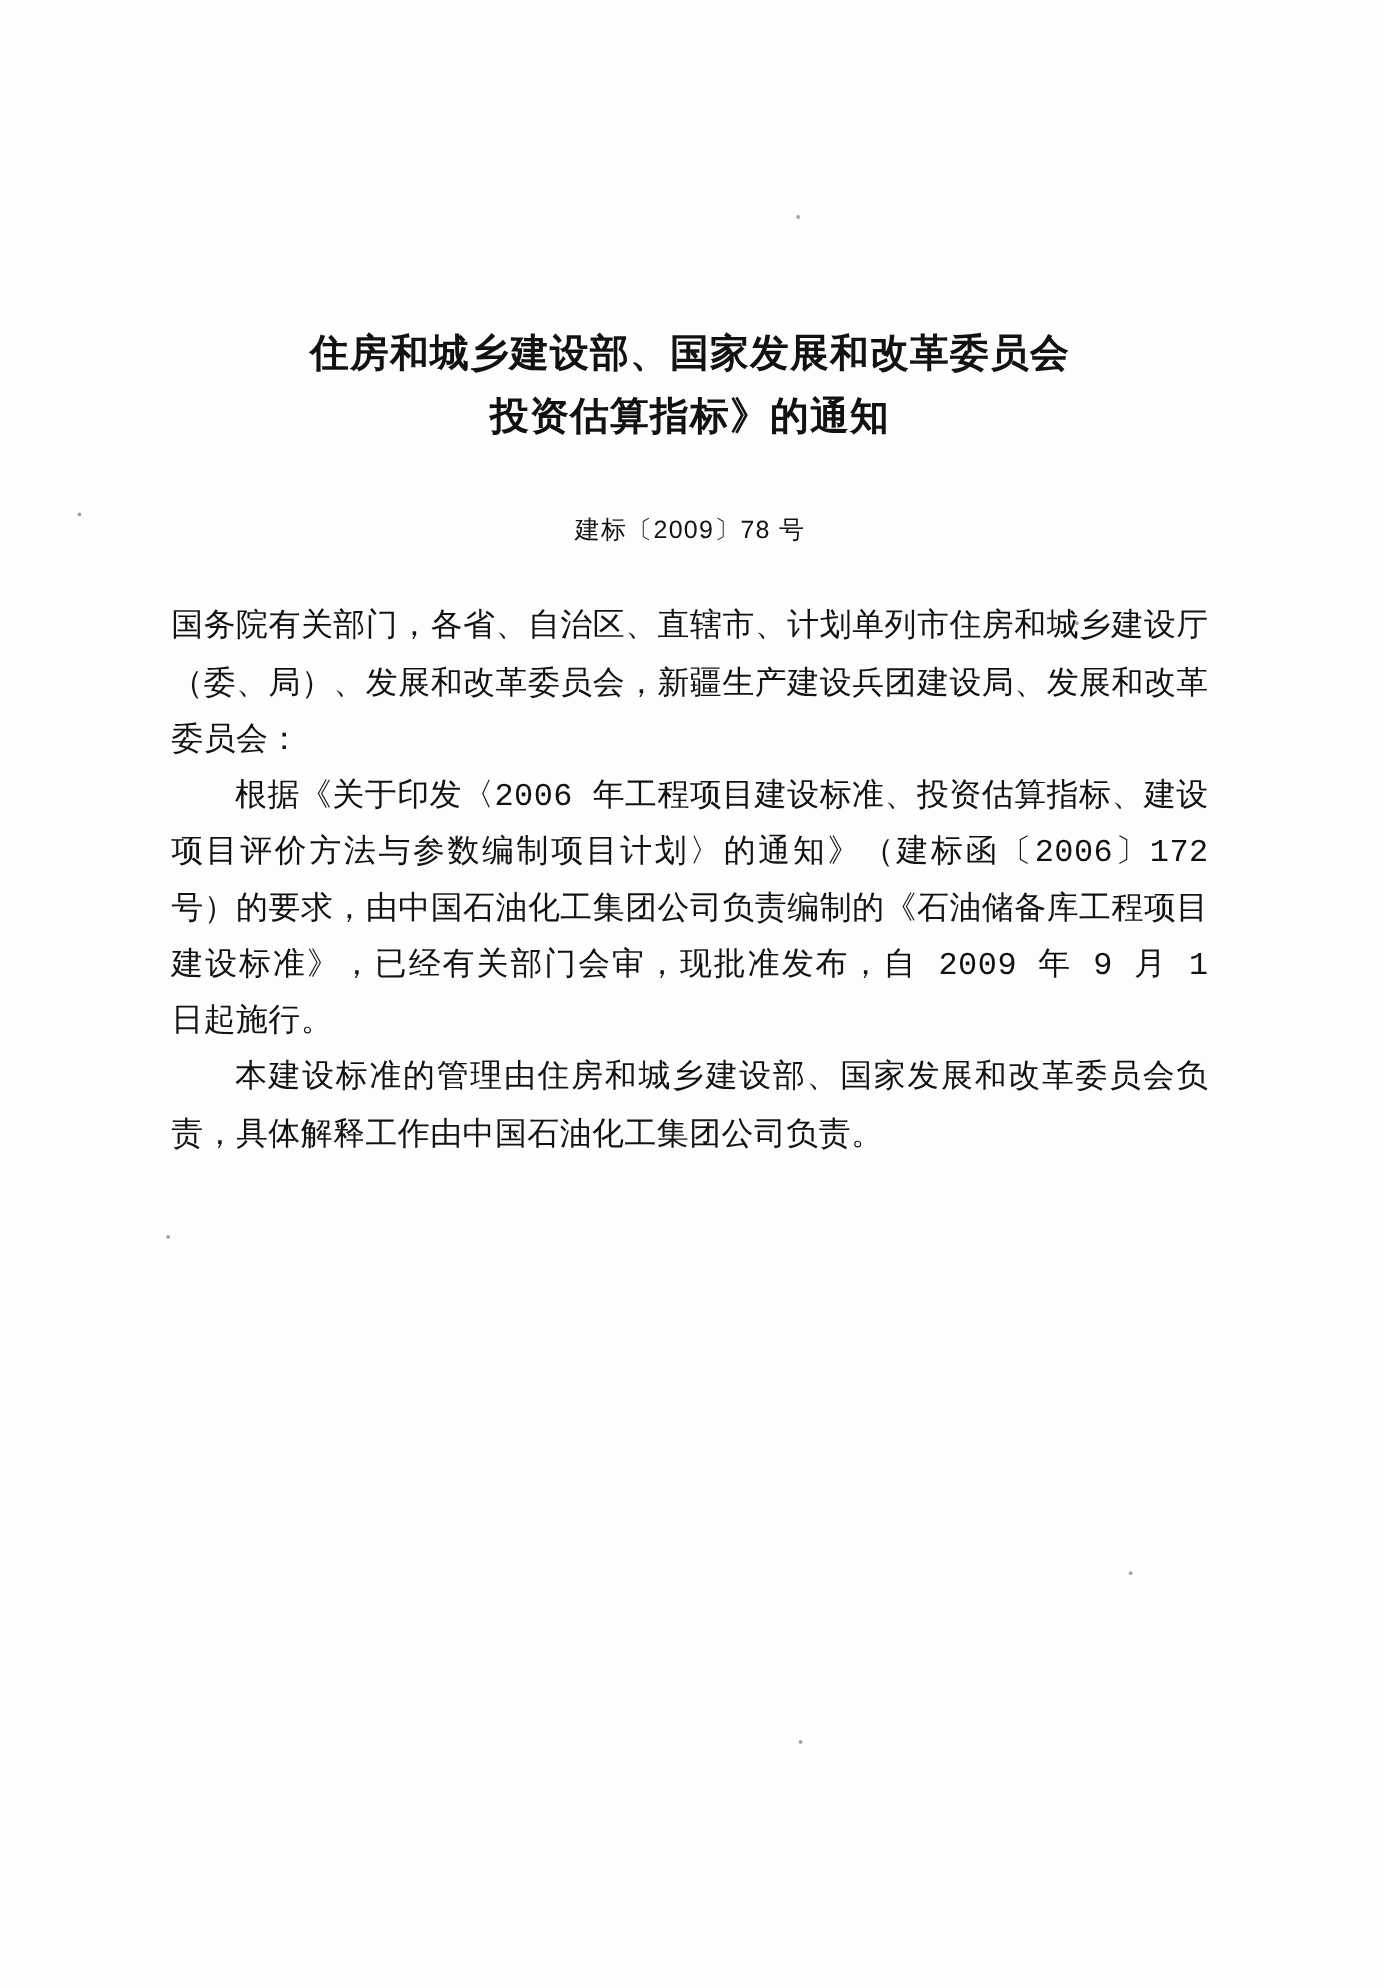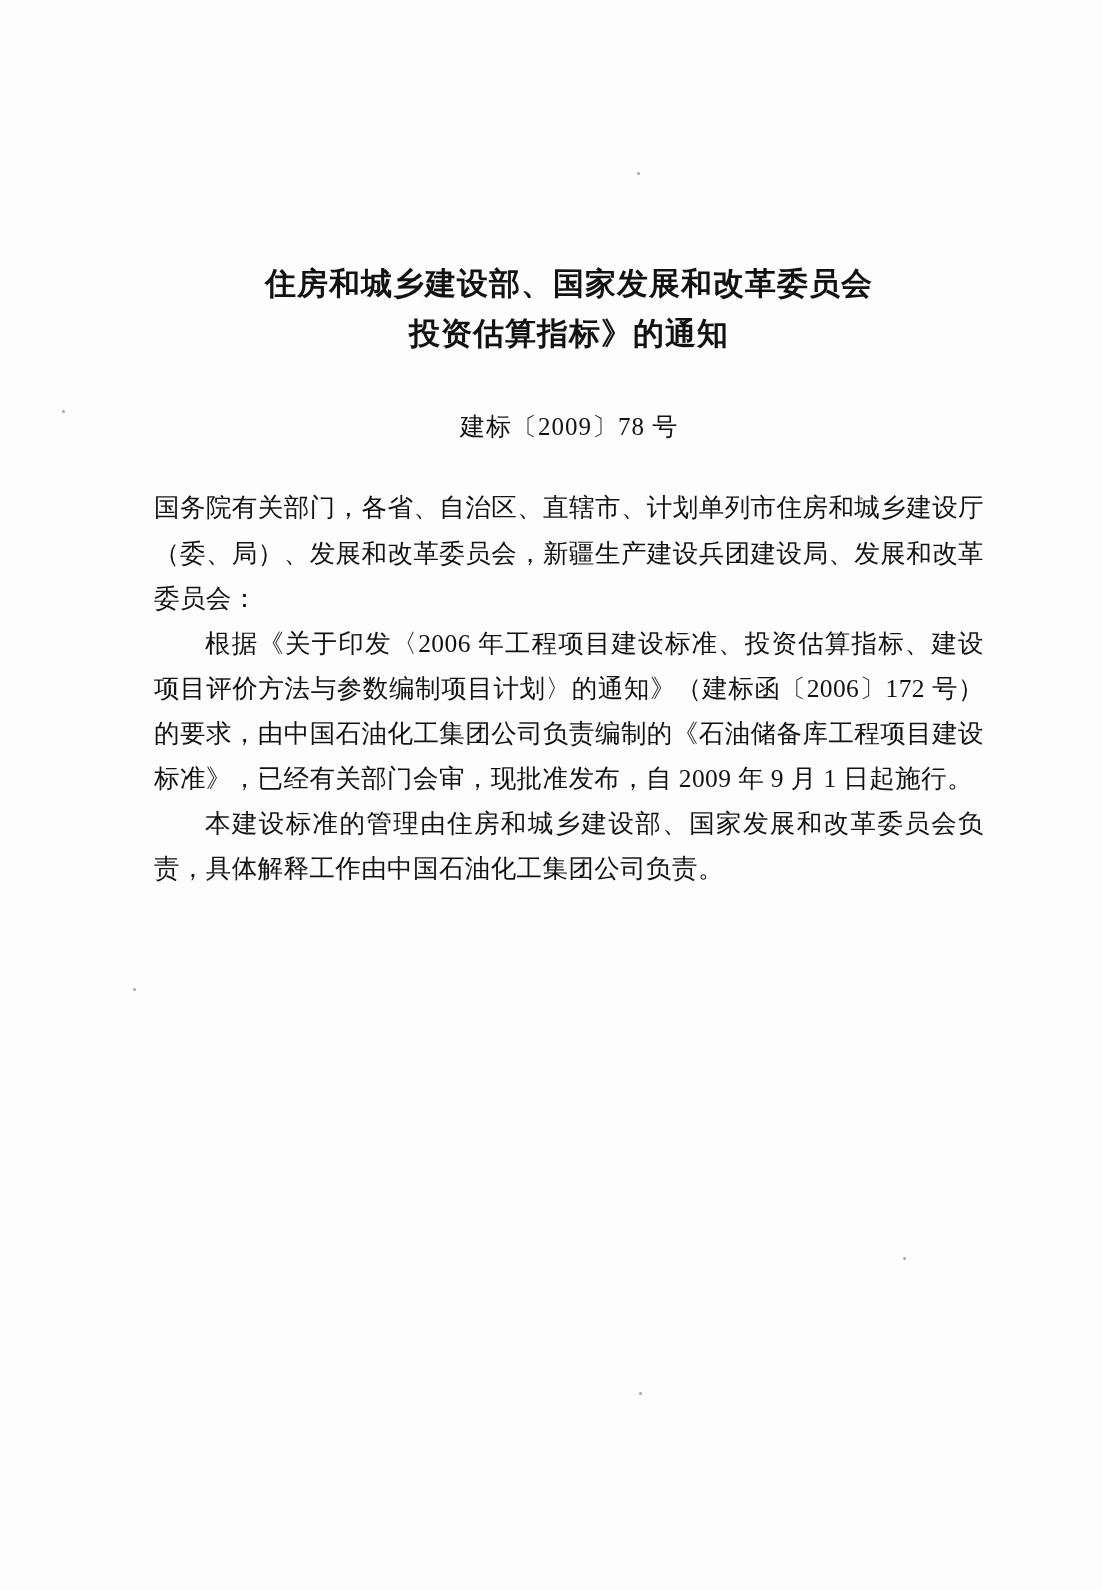--- a/index.html
+++ b/index.html
@@ -22,21 +22,21 @@
   
   .speck {
     position: absolute;
     background: #5a5a5a;
     border-radius: 50%;
     opacity: 0.55;
   }
 
   .content {
     position: absolute;
-    left: 154px;
+    left: 137px;
     top: 0;
     width: 830px;
   }
 
   .doc-title {
     margin-top: 258px;
     text-align: center;
     font-size: 31px;
     line-height: 1.62;
     font-weight: 700;
@@ -47,33 +47,33 @@
     display: block;
     white-space: nowrap;
   }
   .doc-title .line.l1 { letter-spacing: 1.0px; }
   .doc-title .line.l2 { letter-spacing: 1.0px; }
   .doc-title .line.l3 { letter-spacing: 1.0px; }
 
   .doc-number {
     margin-top: 52px;
     text-align: center;
-    font-size: 25px;
+    font-size: 20px;
     letter-spacing: 1px;
-    font-family: Liberation Serif, serif;
+    font-family: Liberation Sans, sans-serif;
     font-weight: 400;
   }
 
   .body-block {
     margin-top: 42px;
     font-size: 25.5px;
     line-height: 1.77;
     letter-spacing: 0.4px;
     text-align: justify;
-    font-family: Liberation Serif, serif;
+    font-family: Liberation Mono, monospace;
   }
   .body-block p {
     margin: 0;
     text-indent: 0;
   }
   .body-block p.indent {
     text-indent: 2em;
   }
 
   .signature {

